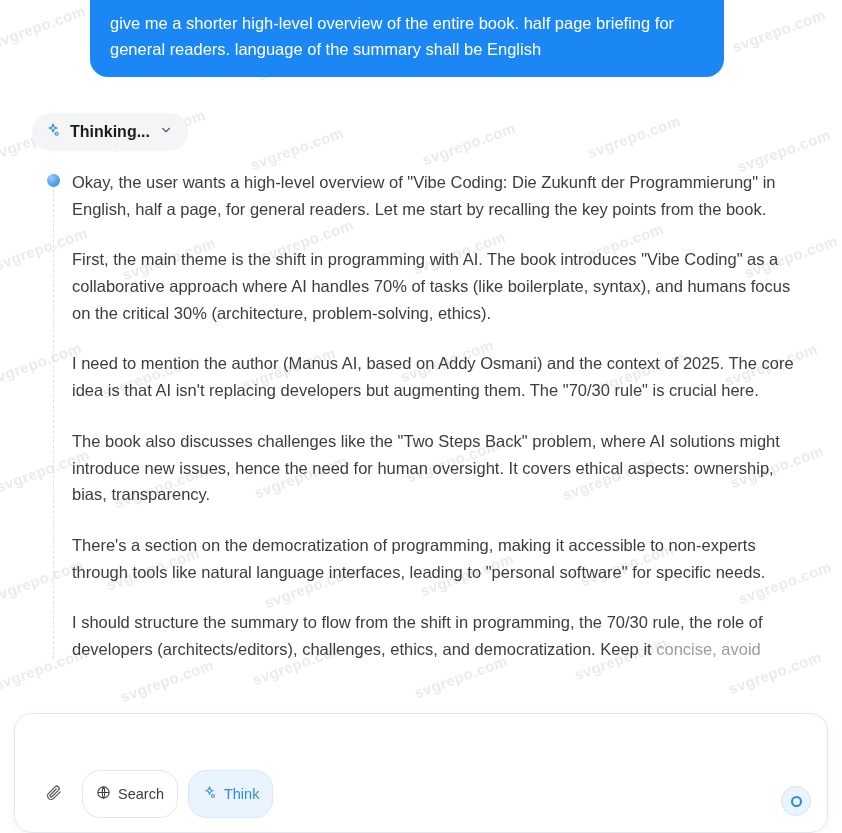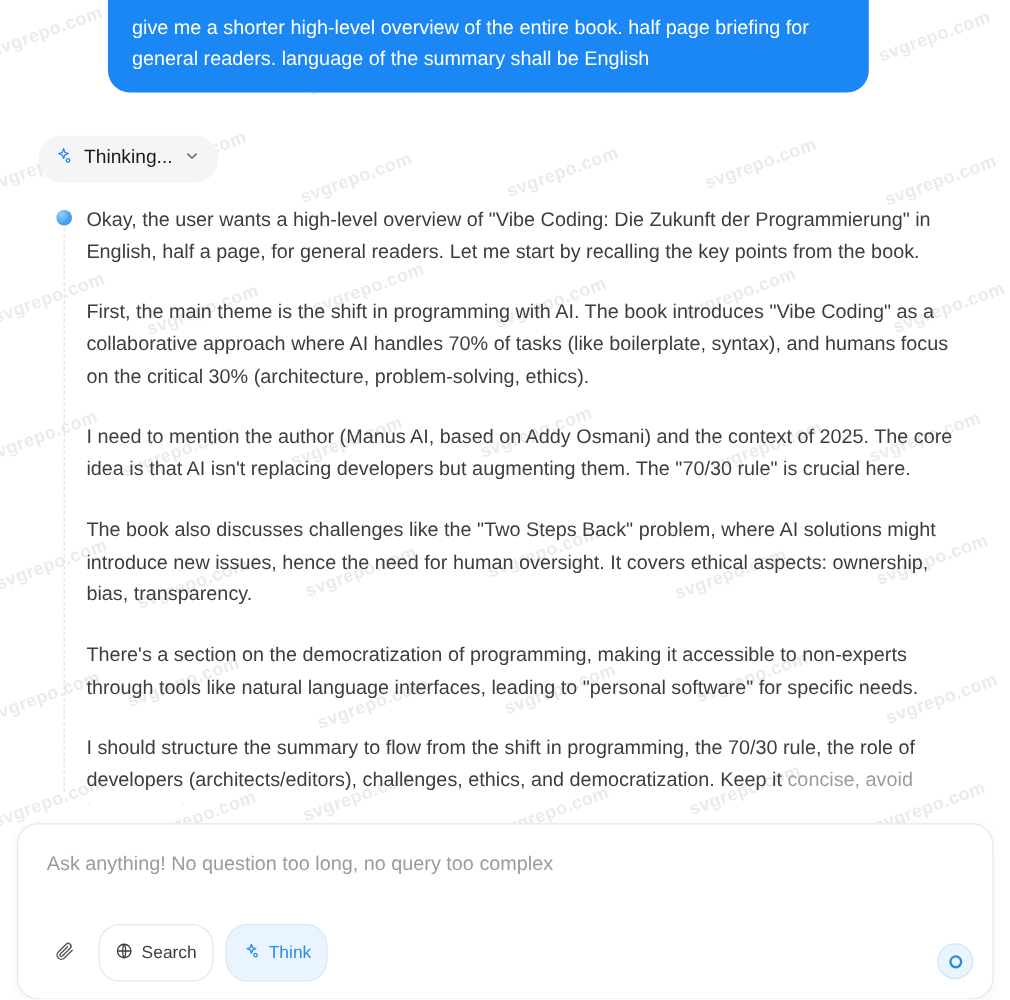--- a/index.html
+++ b/index.html
@@ -76,21 +76,21 @@
     align-items: center;
     gap: 9px;
     background: #f4f5f7;
     border-radius: 22px;
     padding: 9px 15px 9px 13px;
     cursor: pointer;
   }
   .thinking-pill .label {
     font-size: 16px;
     color: #1c1c1e;
-    font-weight: 400;
+    font-weight: 700;
   }
   .spark-icon { display: block; }
   .chev { display: block; }
 
   
   .reasoning {
     position: relative;
     margin-top: 18px;
     padding-left: 42px;
   }
@@ -284,21 +284,20 @@
         <p>There's a section on the democratization of programming, making it accessible to non-experts through tools like natural language interfaces, leading to "personal software" for specific needs.</p>
         <p><span>I should structure the summary to flow from the shift in programming, the 70/30 rule, the role of developers (architects/editors), challenges, ethics, and democratization. Keep it</span><span class="fade-1"> concise, avoid</span> <span class="fade-1">jargon, and make it</span><span class="fade-2"> accessible.</span></p>
 
       </div>
     </div>
 
   </div>
 
   <div class="composer-wrap">
     <div class="composer">
-      <div class="composer-input">Ask anything! No question too long, no query too complex</div>
 
       <div class="composer-tools">
         <div class="tool-btn icon-only">
           <span>
             <svg width="17" height="17" viewBox="0 0 24 24" fill="none" stroke="#5a5a63" stroke-width="1.8" stroke-linecap="round" stroke-linejoin="round">
               <path d="M21.4 11.1l-9.2 9.2a5 5 0 0 1-7.1-7.1l9.2-9.2a3.3 3.3 0 0 1 4.7 4.7l-9.2 9.2a1.7 1.7 0 0 1-2.4-2.4l8.5-8.5"></path>
             </svg>
           </span>
         </div>
 

